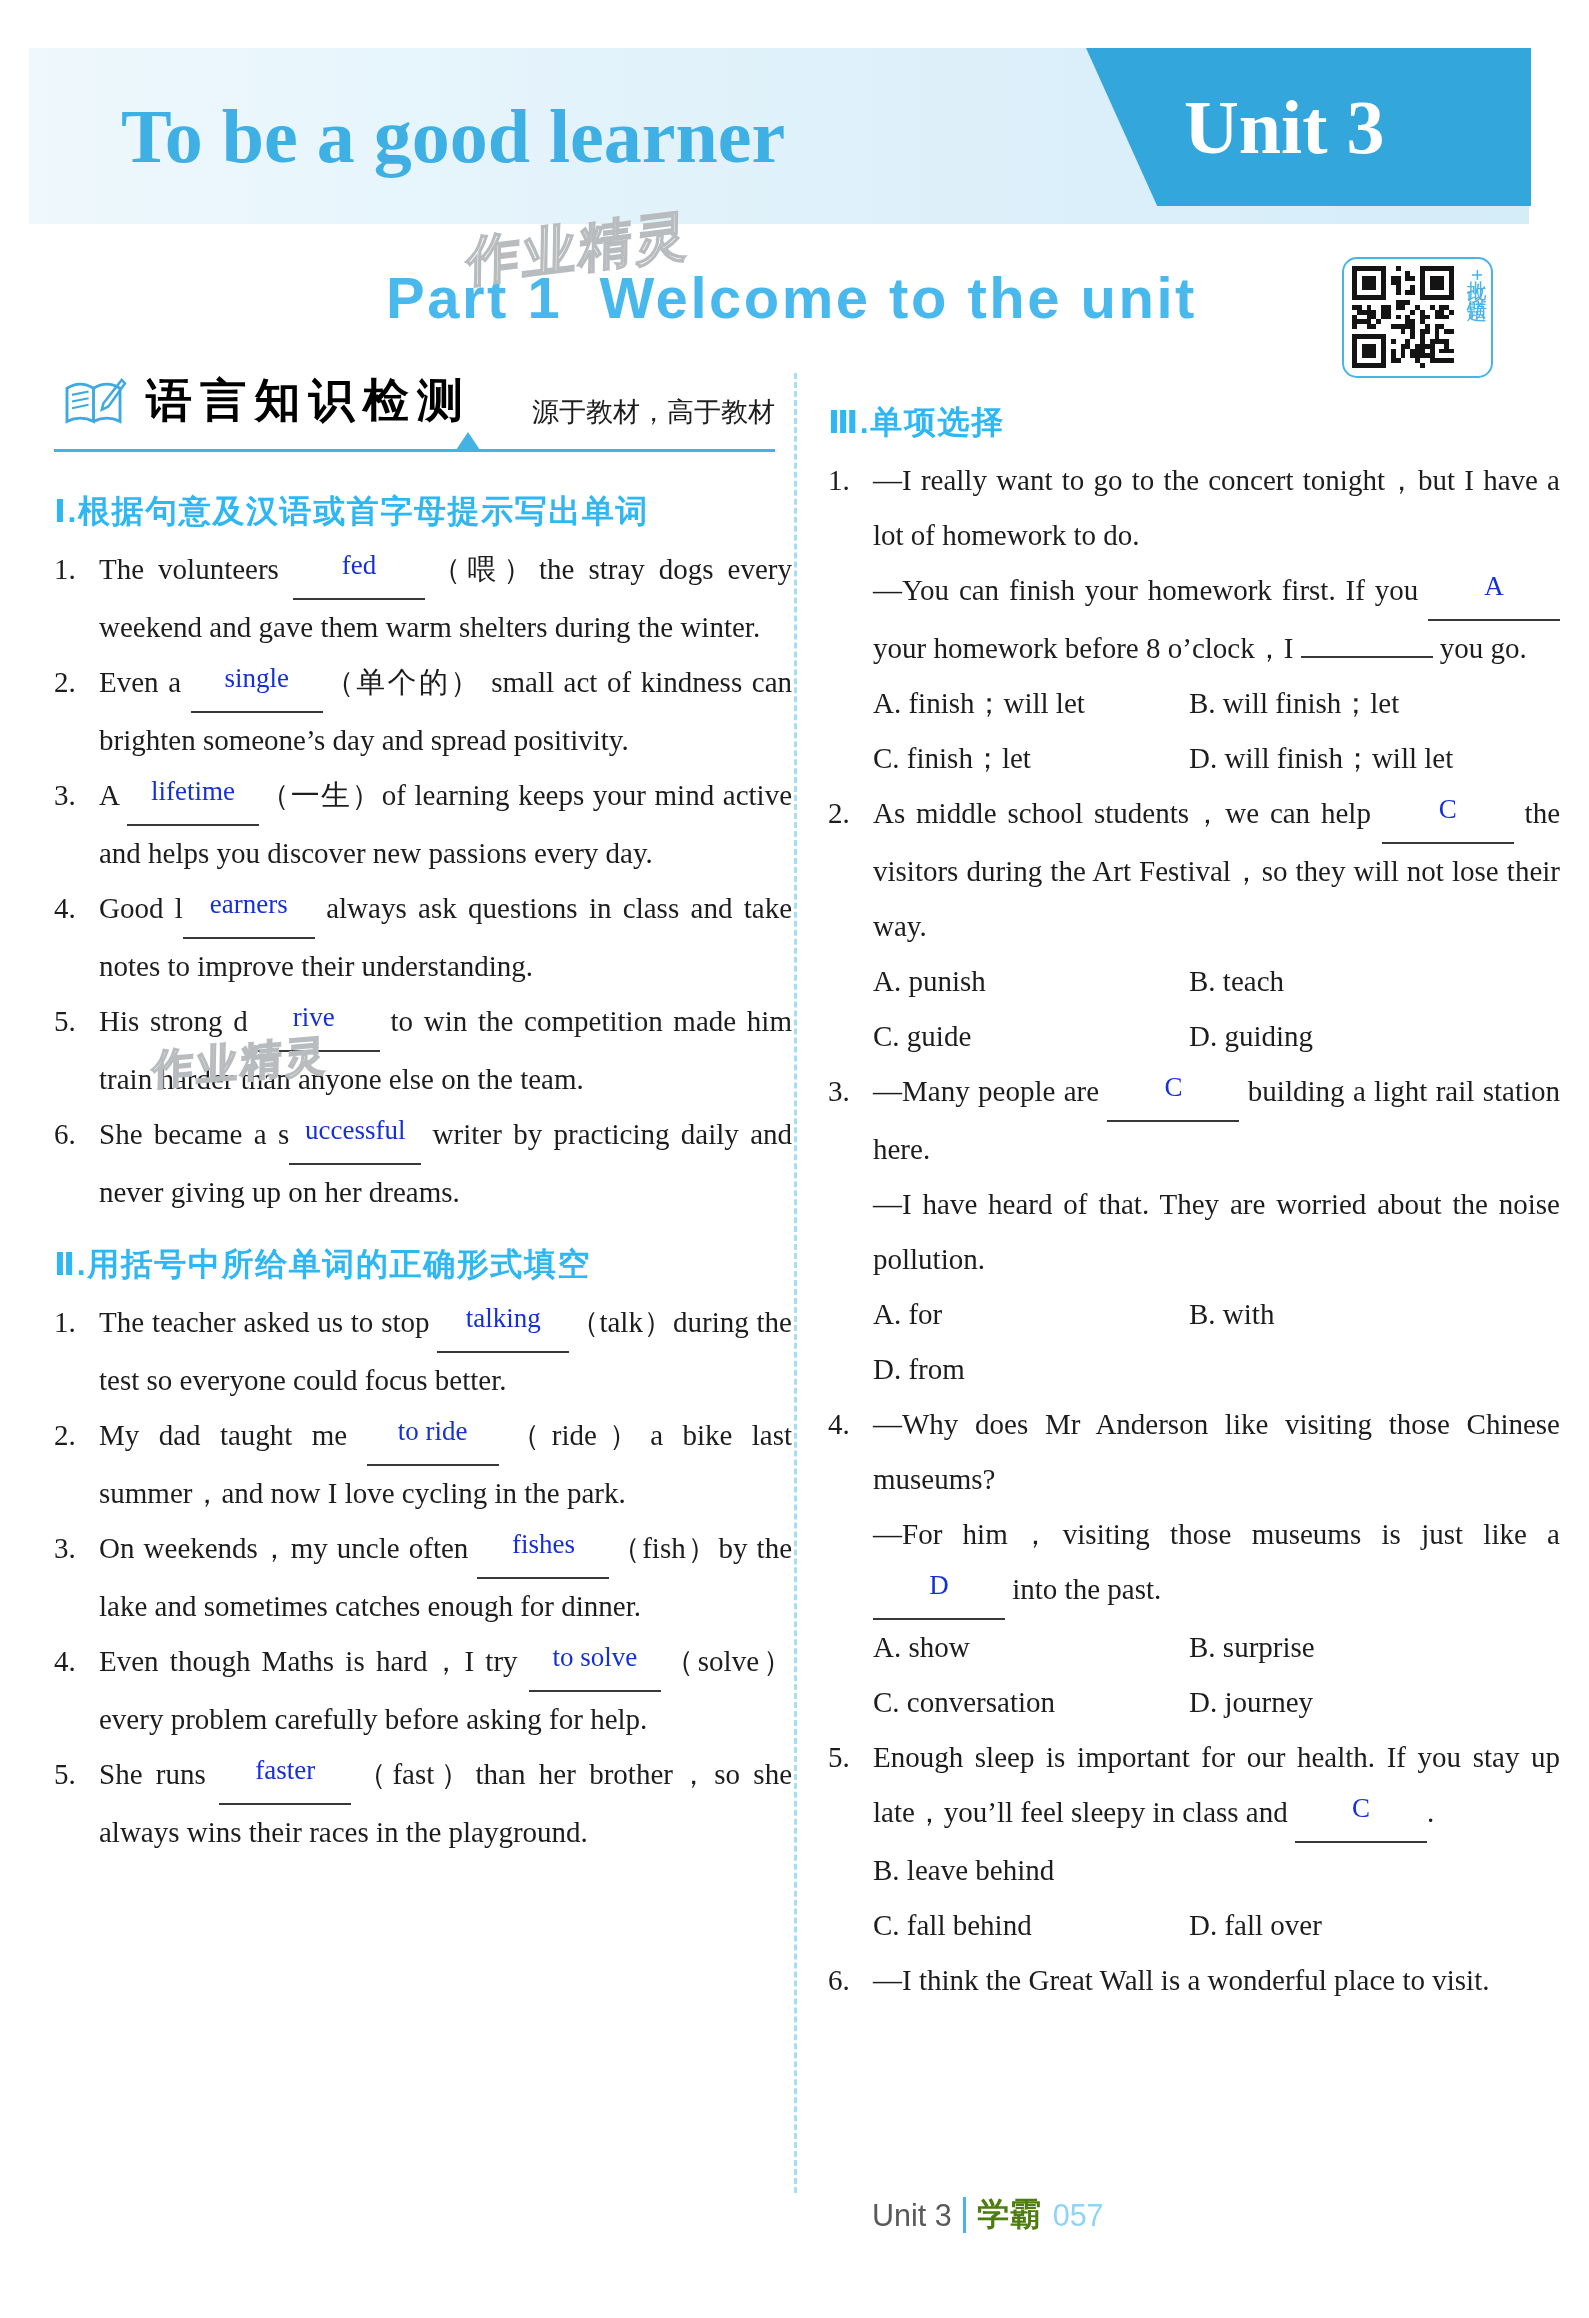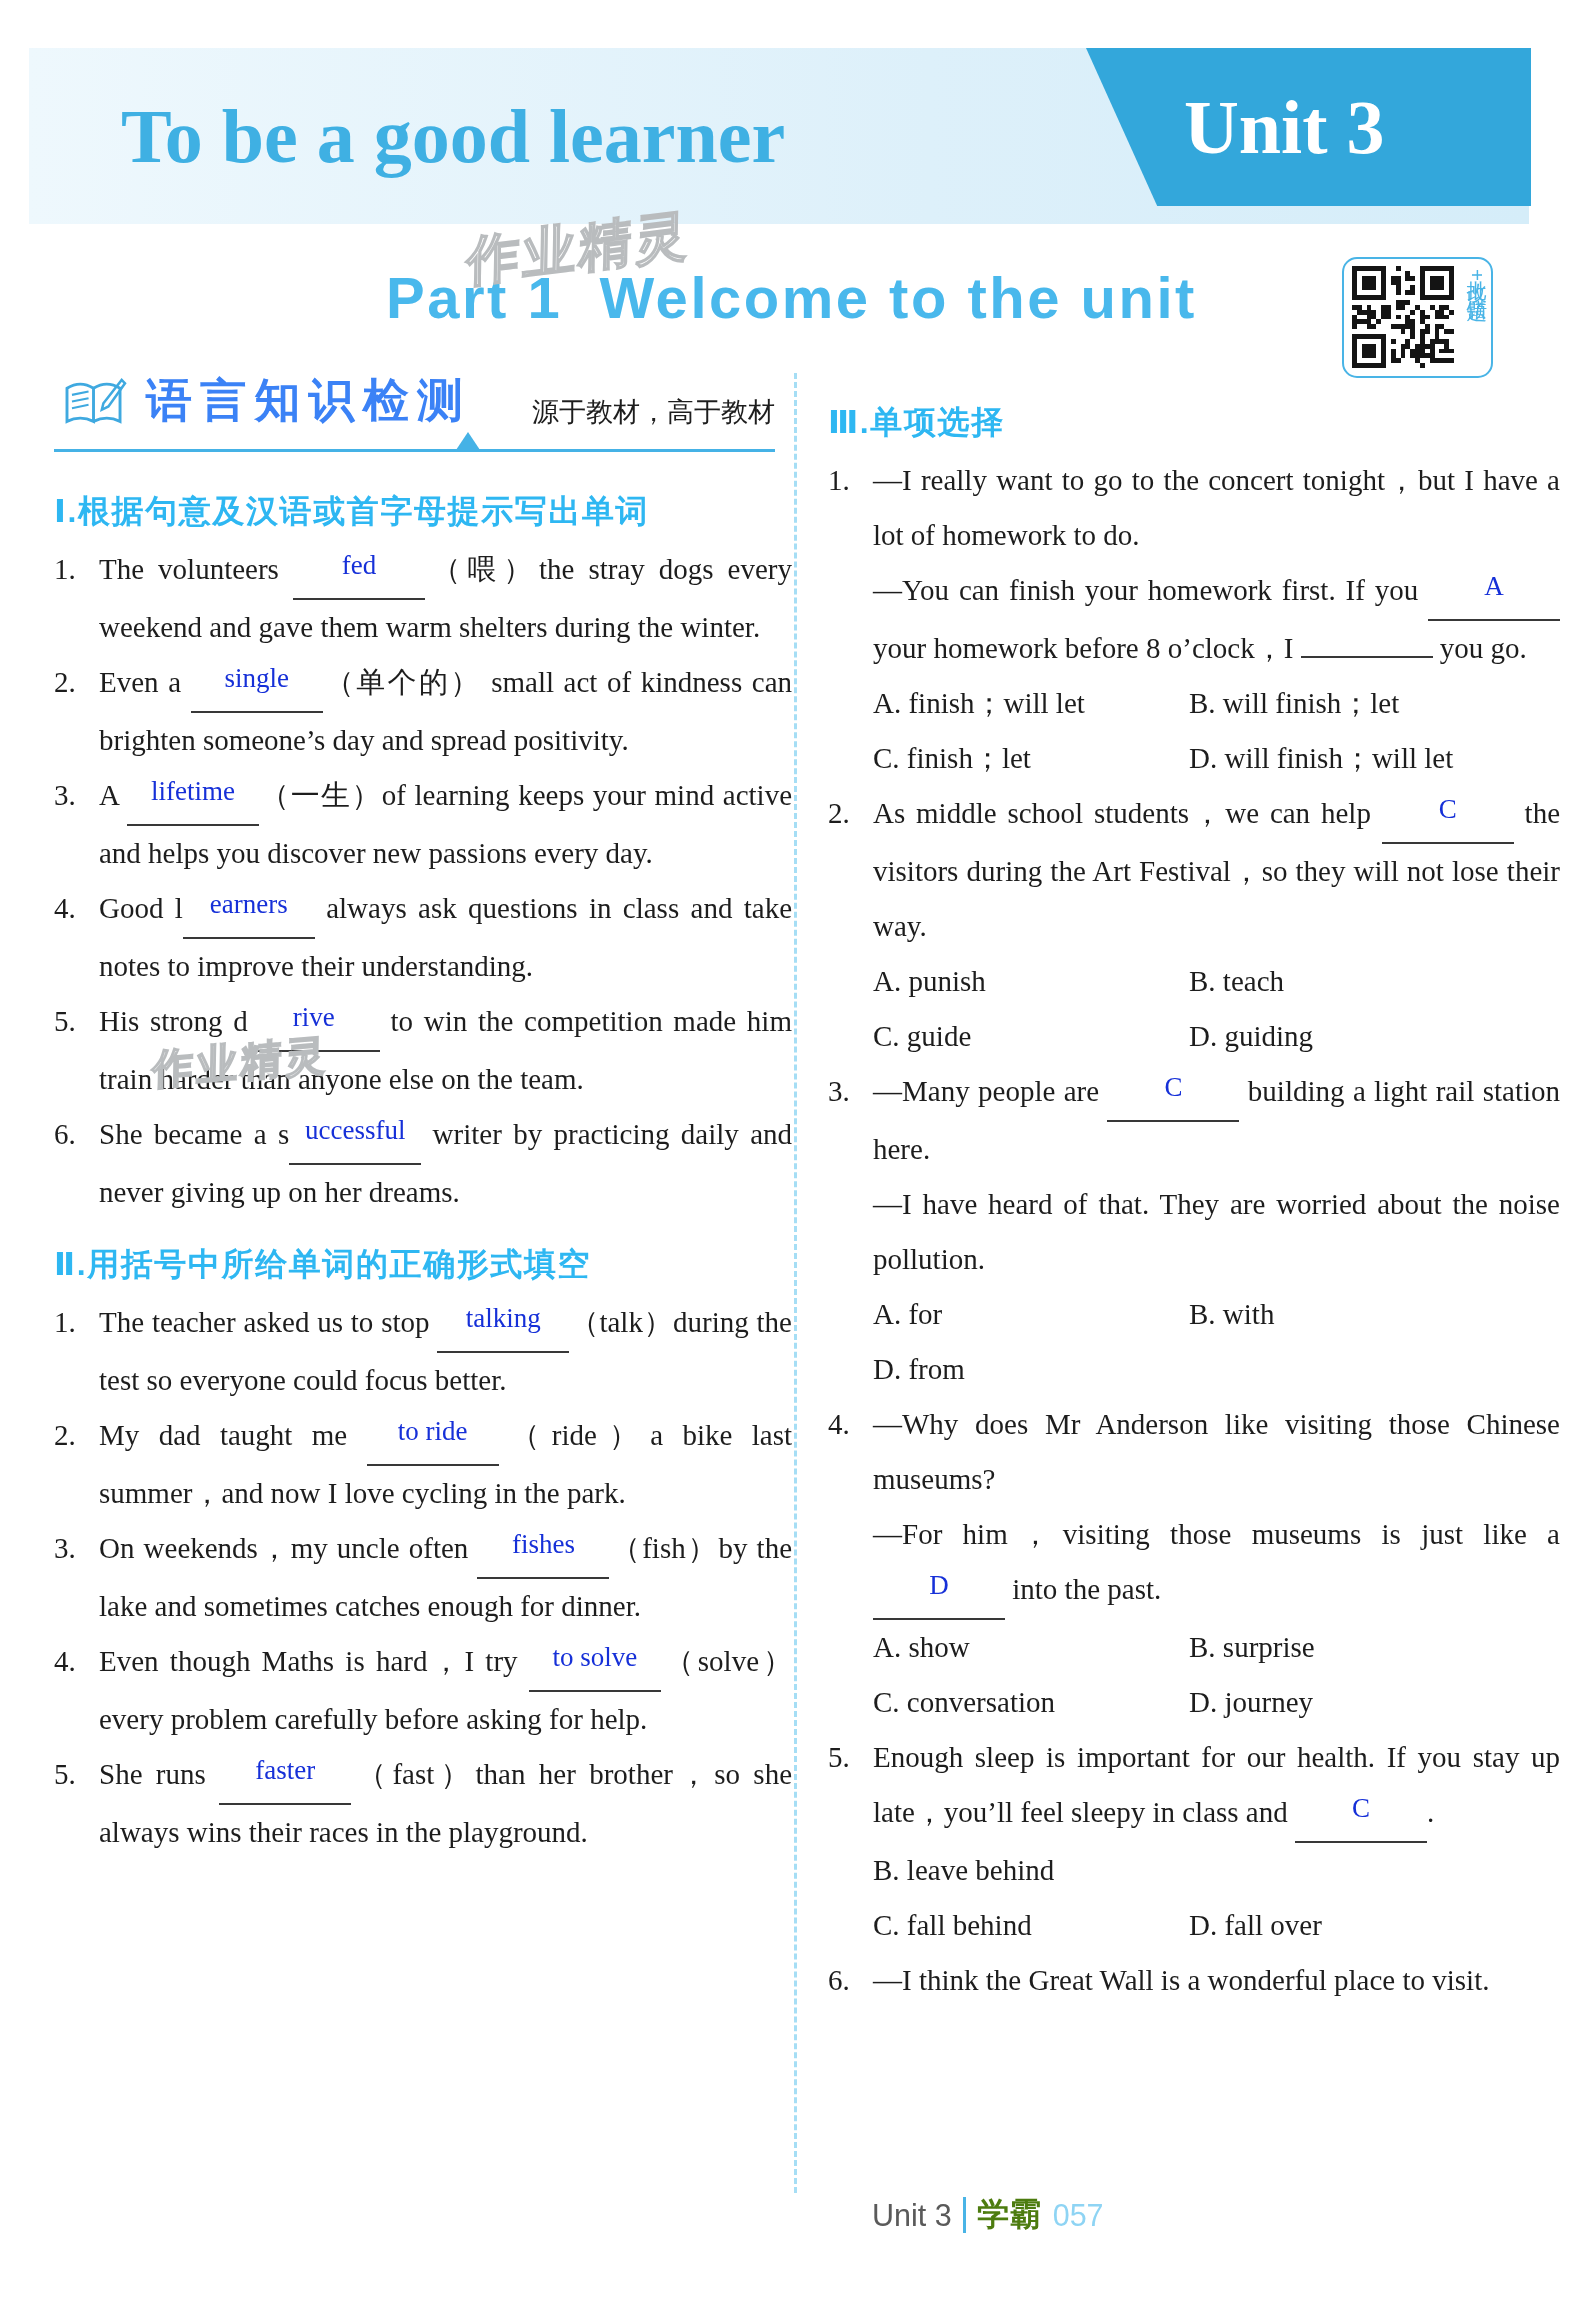--- a/index.html
+++ b/index.html
@@ -30,21 +30,21 @@
   .qr-box{position:absolute;left:1342px;top:257px;width:147px;height:117px;
           border:2.5px solid #49b4e6;border-radius:15px;background:#fff;}
   .qr-box svg{position:absolute;left:8.2px;top:6.6px;}
   .qr-label{position:absolute;right:3.3px;top:5px;writing-mode:vertical-rl;
             font-family:"Liberation Sans","DejaVu Sans",sans-serif;
             font-size:20.6px;line-height:21.4px;color:#49b4e6;letter-spacing:2.5px;}
 
   
   .lk-header{position:absolute;left:54px;top:373px;width:721px;height:79px;}
   .lk-title{position:absolute;left:92px;top:-3.3px;font-family:Liberation Serif, serif;
-            font-weight:bold;font-size:46px;color:#3b82f6;letter-spacing:8.2px;}
+            font-weight:bold;font-size:46px;color:#000000;letter-spacing:8.2px;}
   .lk-sub{position:absolute;right:0;top:21.4px;font-family:Liberation Mono, monospace;
           font-size:27px;color:#1d1d1d;}
   .lk-line{position:absolute;left:0;right:0;bottom:0;height:3.3px;background:#45b2e6;}
   .lk-tri{position:absolute;left:402px;bottom:2.5px;width:0;height:0;
           border-left:12.4px solid transparent;border-right:12.4px solid transparent;
           border-bottom:18px solid #45b2e6;}
   .book-icon{position:absolute;left:8.2px;top:1.6px;}
 
   
   .col-left{position:absolute;left:54px;top:467px;width:738px;}

